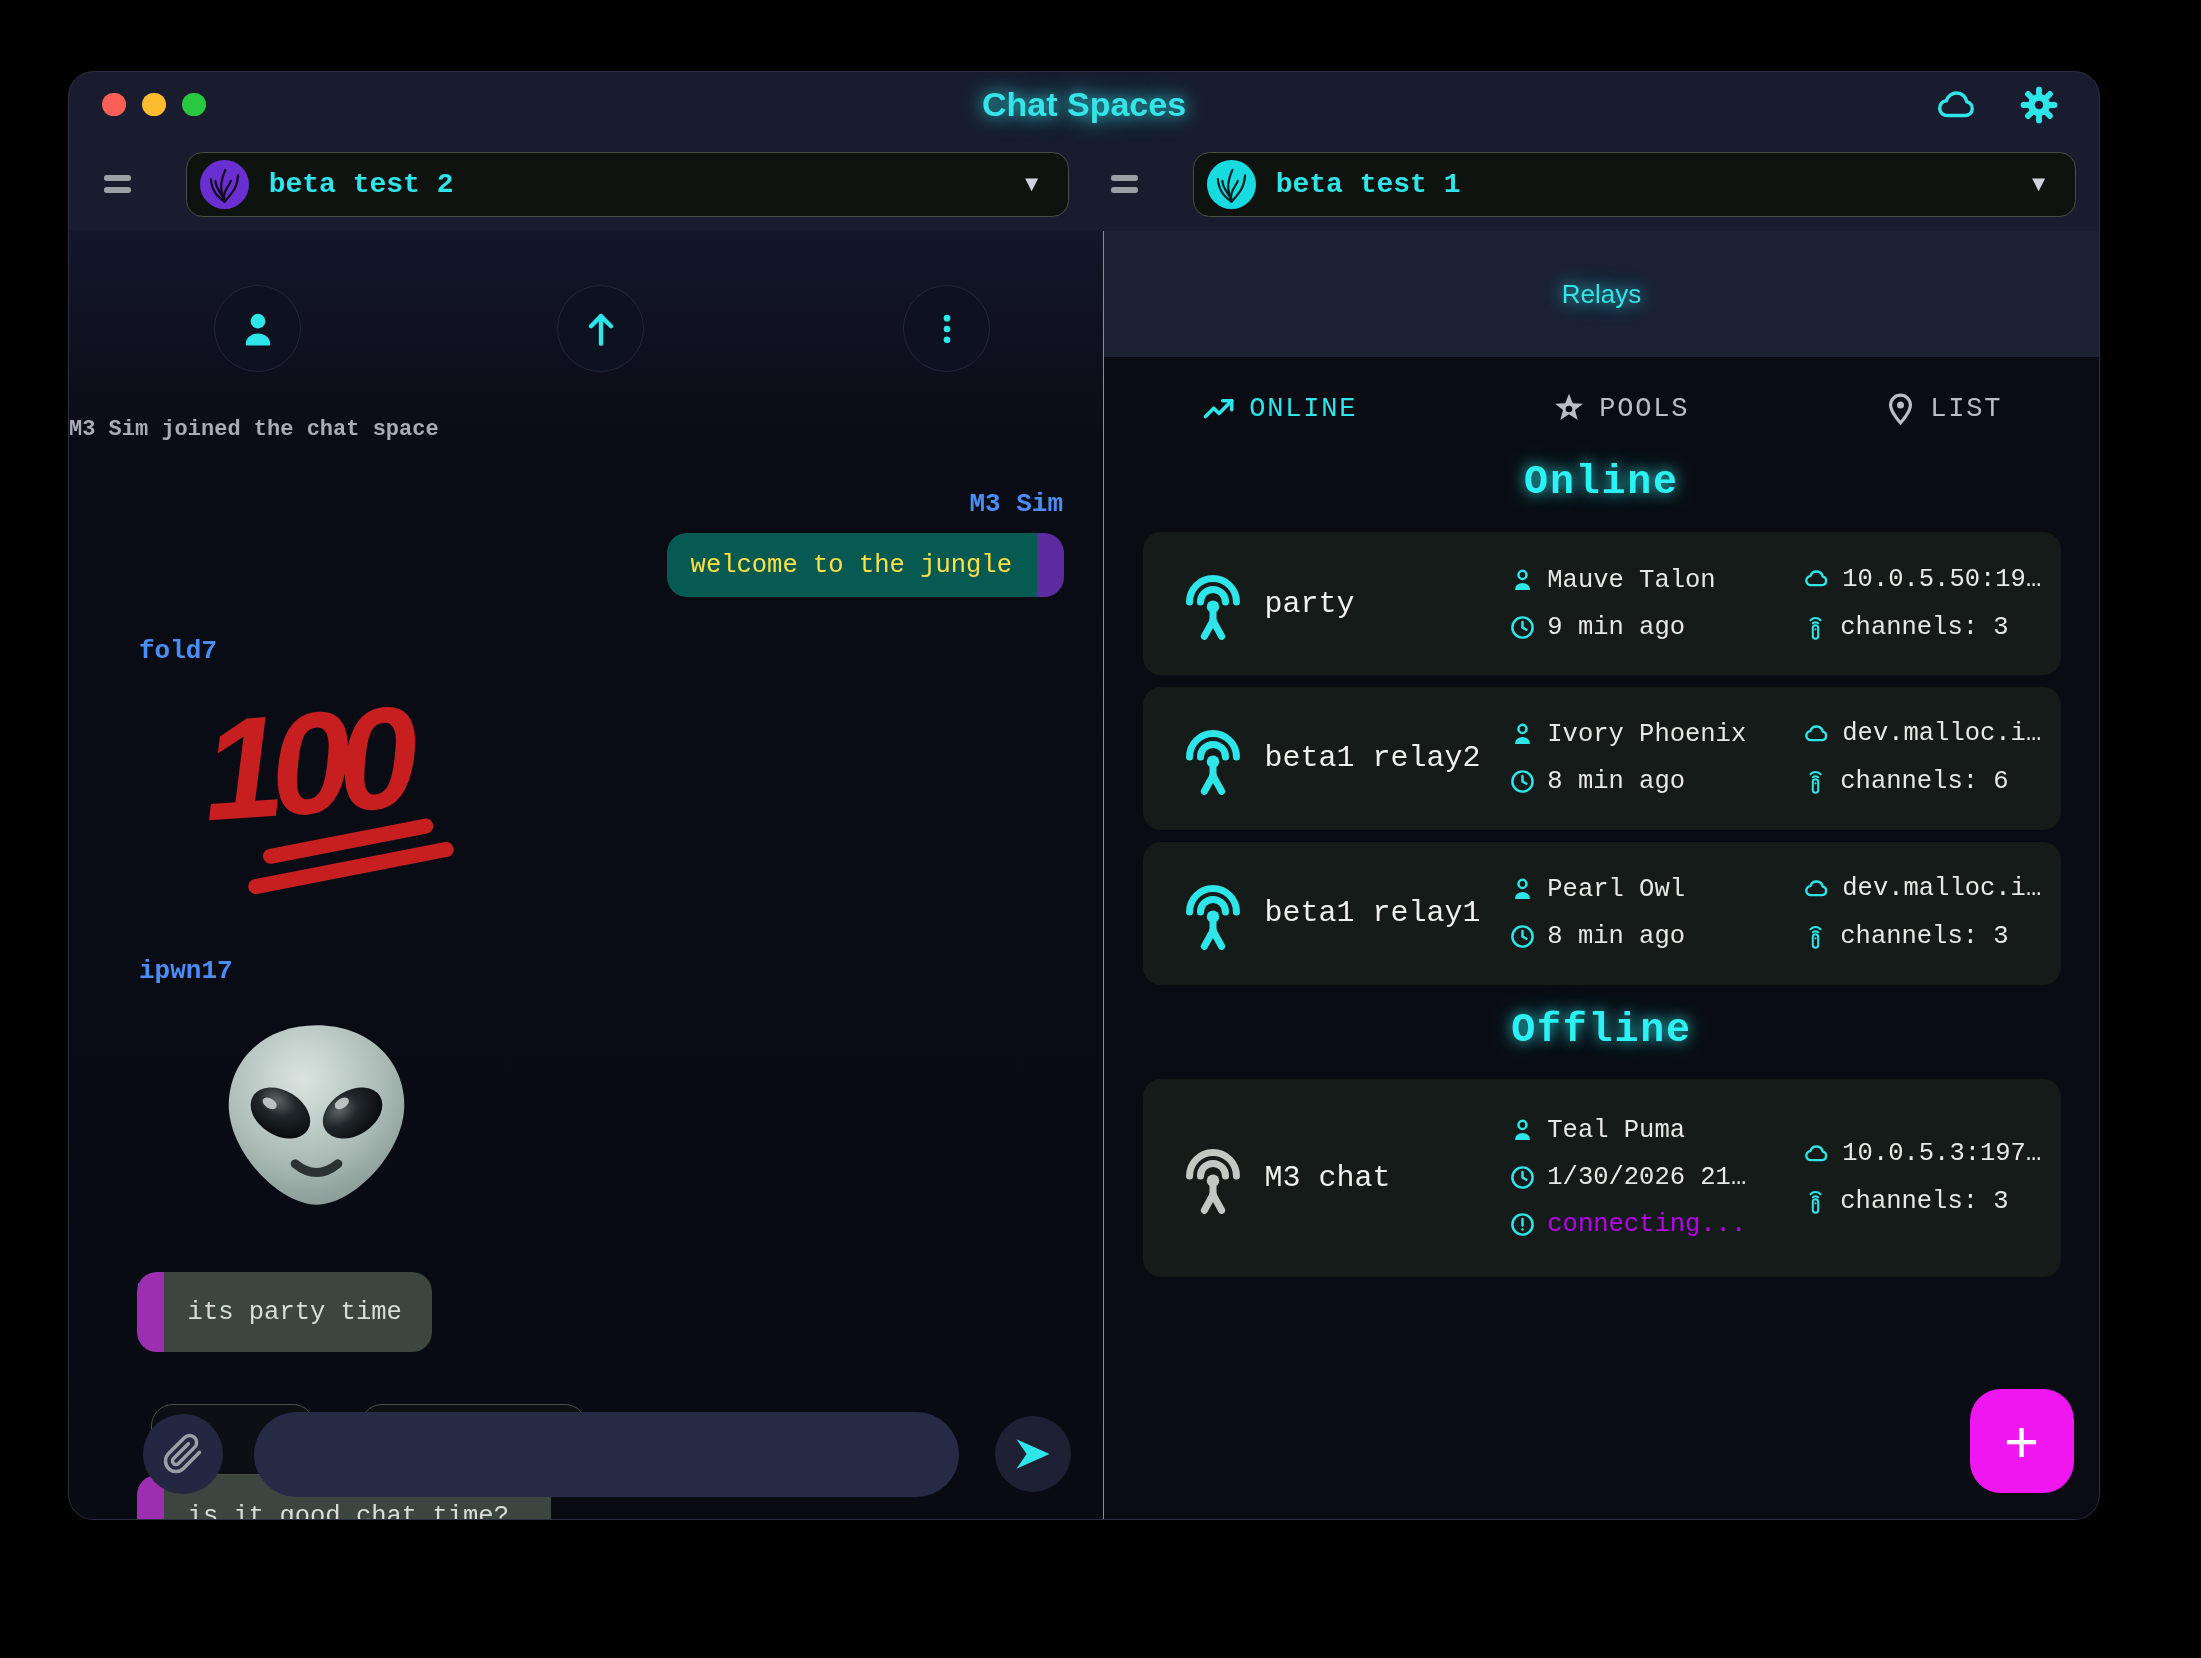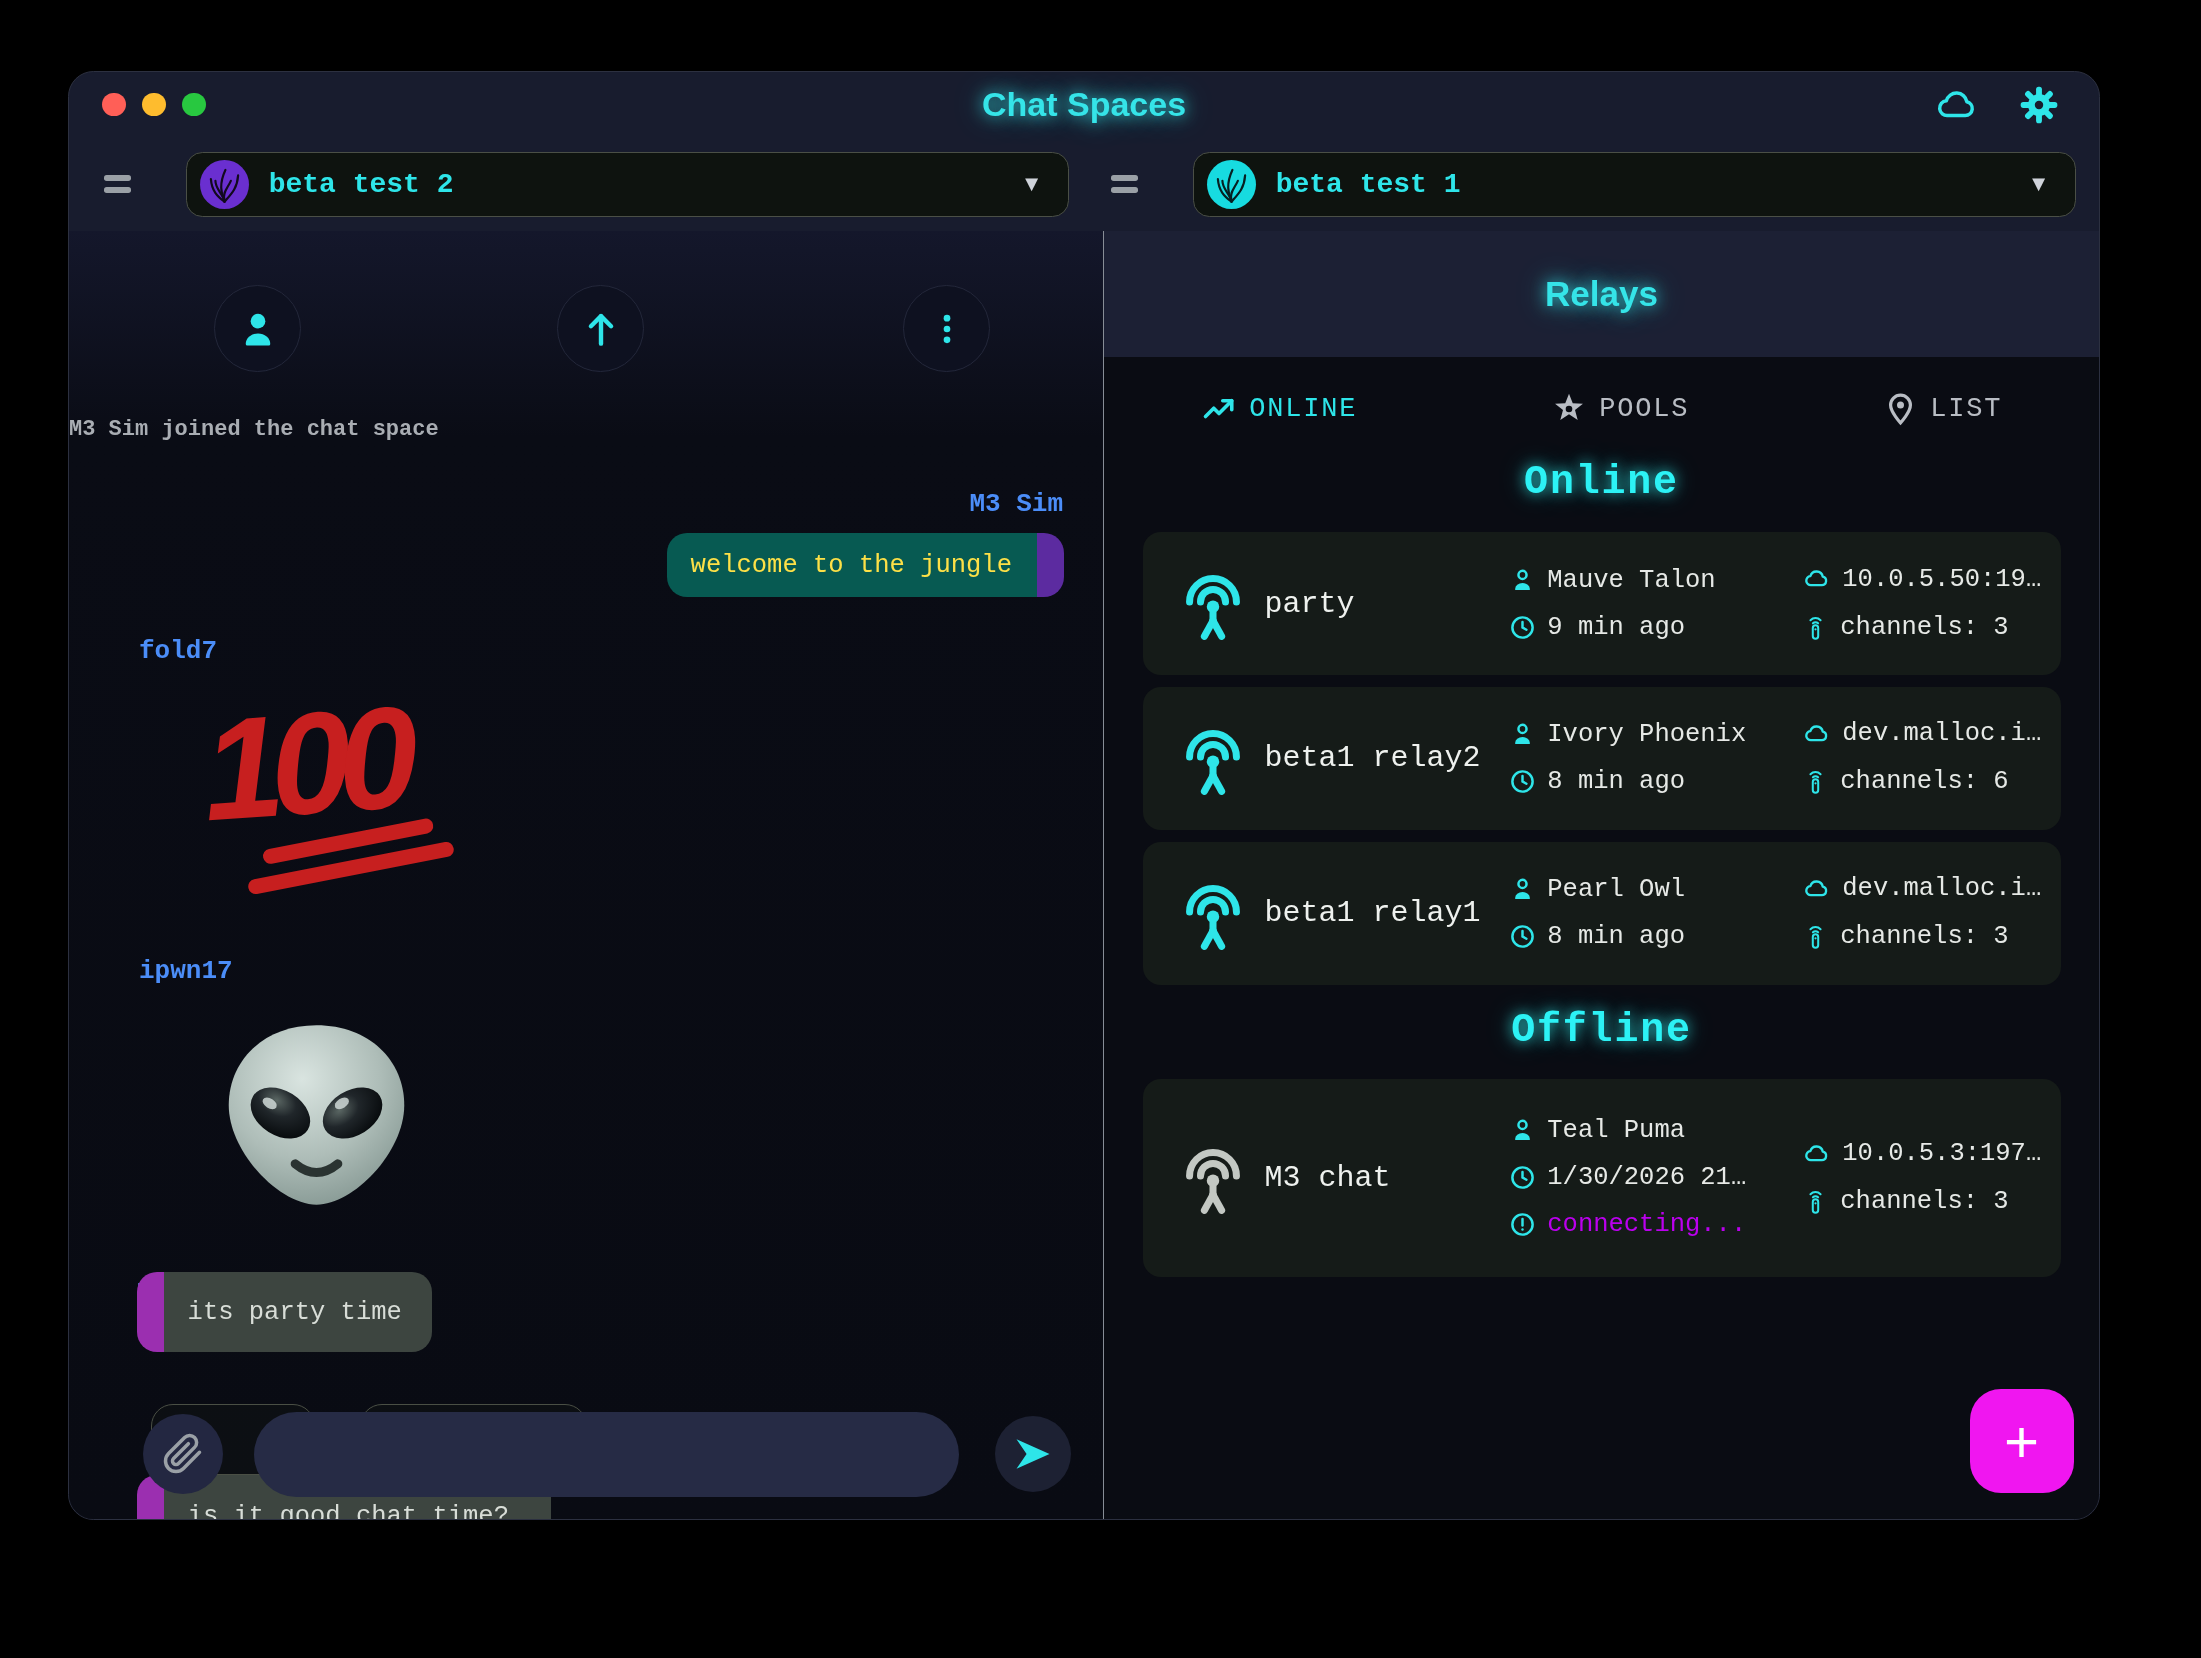--- a/index.html
+++ b/index.html
@@ -71,21 +71,21 @@
     font-family:"Liberation Mono", monospace; font-size:23.6px; color:#d8ddd7; z-index:1; }
   .clip-btn { position:absolute; left:74px; top:1183px; width:80px; height:80px; border-radius:50%;
     background:#232741; display:flex; align-items:center; justify-content:center; z-index:3; cursor:pointer; }
   .msg-input { position:absolute; left:185px; top:1181px; width:705px; height:85px; border-radius:43px;
     background:#262b45; border:none; outline:none; z-index:2; padding:0 33px;
     font-family:"Liberation Mono", monospace; font-size:25.5px; color:#e8eaed; }
   .send-btn { position:absolute; left:926px; top:1185px; width:76px; height:76px; border-radius:50%;
     background:#1d2133; display:flex; align-items:center; justify-content:center; z-index:3; cursor:pointer; }
   
   .relay-head { height:126px; background:#1c2034; display:flex; align-items:center; justify-content:center; }
-  .relay-title { font-size:35px; font-weight:bold; color:#35e4e8;
+  .relay-title { font-size:26px; font-weight:normal; color:#35e4e8;
     text-shadow:0 0 14.5px rgba(53,228,232,.85), 0 0 31px rgba(53,228,232,.45); }
   .tabs { display:flex; justify-content:space-around; align-items:center; margin-top:23.6px; height:56px; }
   .tab { display:flex; align-items:center; gap:12.7px; cursor:pointer;
     font-family:"Liberation Mono", monospace; font-size:27px; color:#b9bdc4; letter-spacing:1.8px; }
   .tab.active { color:#2ee5e9; }
   .section-h { margin-top:23.6px; text-align:center; font-family:"Liberation Mono", monospace; font-weight:bold;
     font-size:40px; color:#2cf2f5; letter-spacing:1.8px;
     text-shadow:0 0 12.7px rgba(46,230,230,.8), 0 0 27px rgba(46,230,230,.4); }
   .card { width:918px; margin:0 auto; background:#151b18; border-radius:18px;
     display:flex; align-items:center; }

